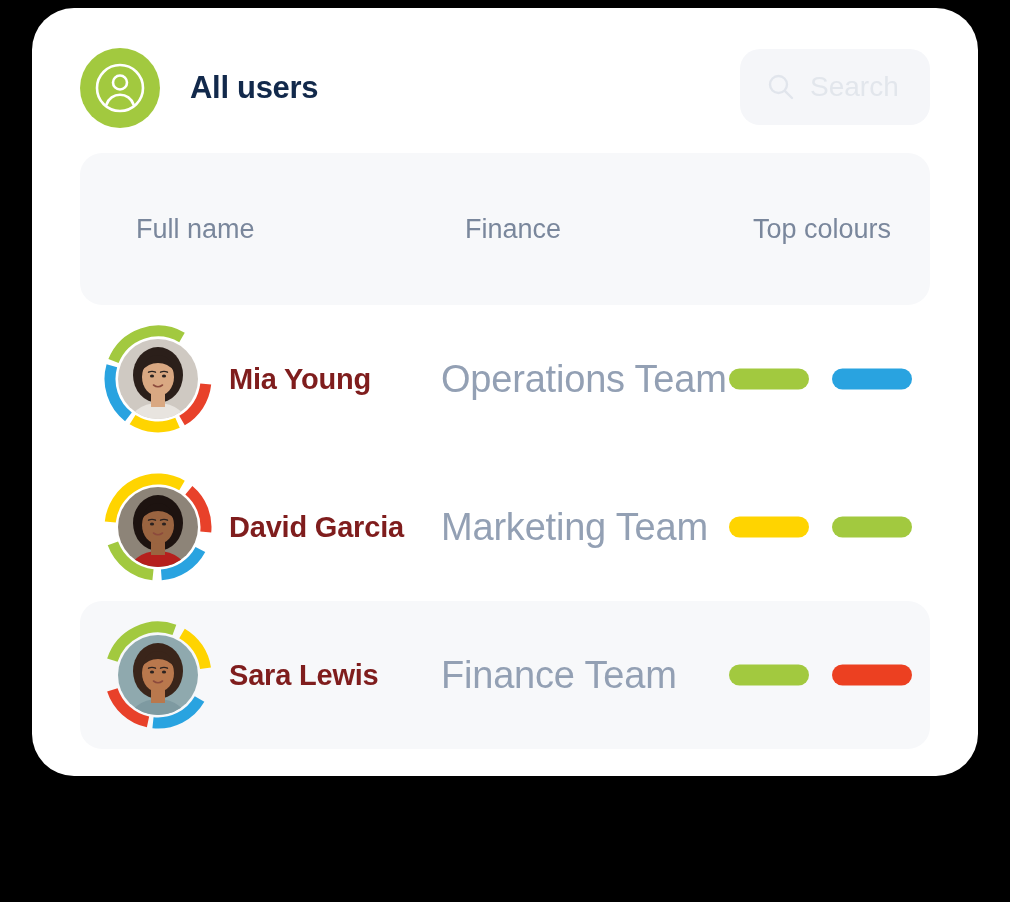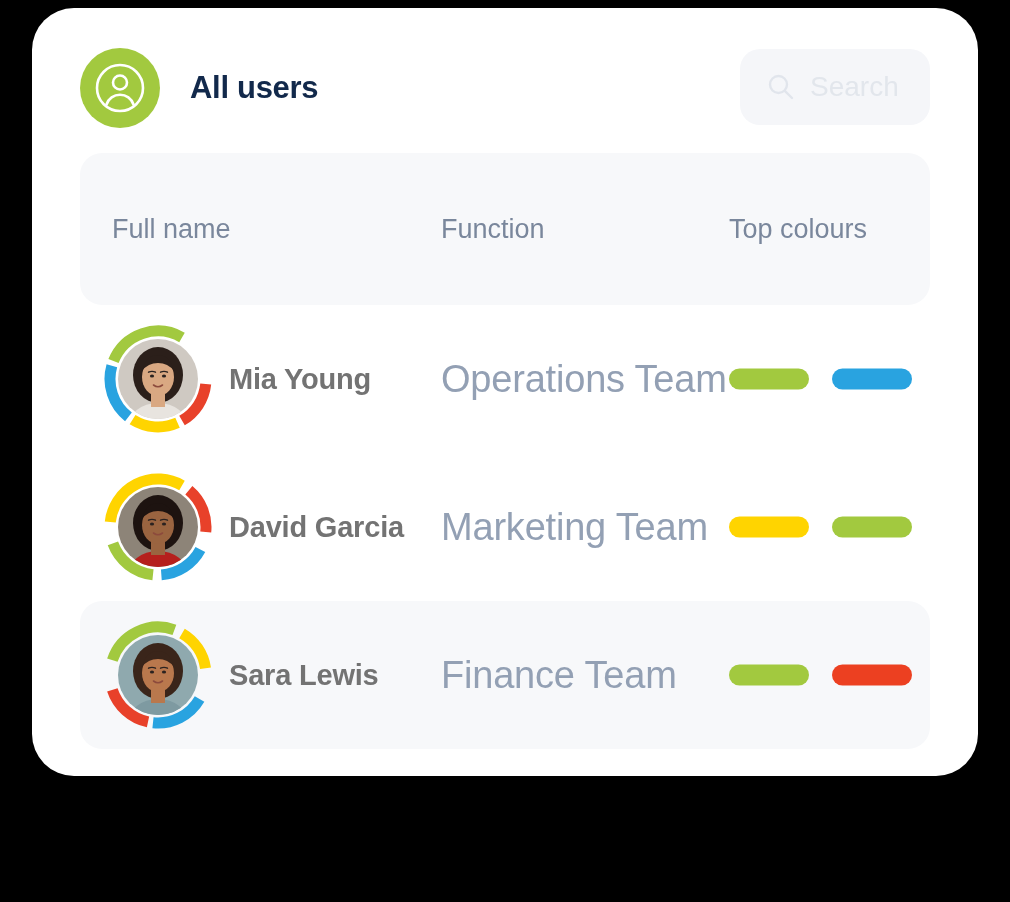--- a/index.html
+++ b/index.html
@@ -119,20 +119,21 @@
     position: relative;
   }
 
   .th {
     position: absolute;
     top: 50%;
     transform: translateY(-50%);
     font-size: 27px;
     color: #7a879c;
     white-space: nowrap;
+    margin-left: 24px;
   }
   .th.col-name     { left: 32px; }
   .th.col-function { left: 361px; }
   .th.col-colours  { left: 649px; }
 
   .rows { position: relative; }
 
   .row {
     position: relative;
     height: 148px;
@@ -145,21 +146,21 @@
     position: absolute;
     top: 50%;
     transform: translateY(-50%);
   }
 
   .cell-avatar { left: 24px; width: 108px; height: 108px; }
   .cell-name {
     left: 149px;
     font-size: 29px;
     font-weight: bold;
-    color: #737373;
+    color: #7f1d1d;
     white-space: nowrap;
     letter-spacing: -0.2px;
   }
   .cell-function {
     left: 361px;
     font-size: 38px;
     color: #93a0b4;
     white-space: nowrap;
     letter-spacing: -0.2px;
   }
@@ -222,21 +223,21 @@
           <circle cx="12.5" cy="12.5" r="8.5" fill="none" stroke="#e1e5ec" stroke-width="2.4"></circle>
           <line x1="18.8" y1="18.8" x2="26" y2="26" stroke="#e1e5ec" stroke-width="2.4" stroke-linecap="round"></line>
         </svg>
         <input class="search-input" type="text" placeholder="Search" style="">
       </div>
     </div>
 
     <div class="table">
       <div class="table-head">
         <div class="th col-name">Full name</div>
-        <div class="th col-function">Function</div>
+        <div class="th col-function">Finance</div>
         <div class="th col-colours">Top colours</div>
       </div>
 
       <div class="rows" id="rows-container">
           <div class="row">
             <div class="cell cell-avatar">
               <div class="ring-avatar">
                 <svg class="ring" viewBox="0 0 108 108">
                   <path d="M 9.495174980794204 36.018883516036226 A 48 48 0 0 1 78 12.430780618346944" fill="none" stroke="#a2c93f" stroke-width="11" stroke-linecap="butt"></path>
                   <path d="M 101.73705097767711 59.017366236847366 A 48 48 0 0 1 78 95.56921938165306" fill="none" stroke="#e8412a" stroke-width="11" stroke-linecap="butt"></path>

